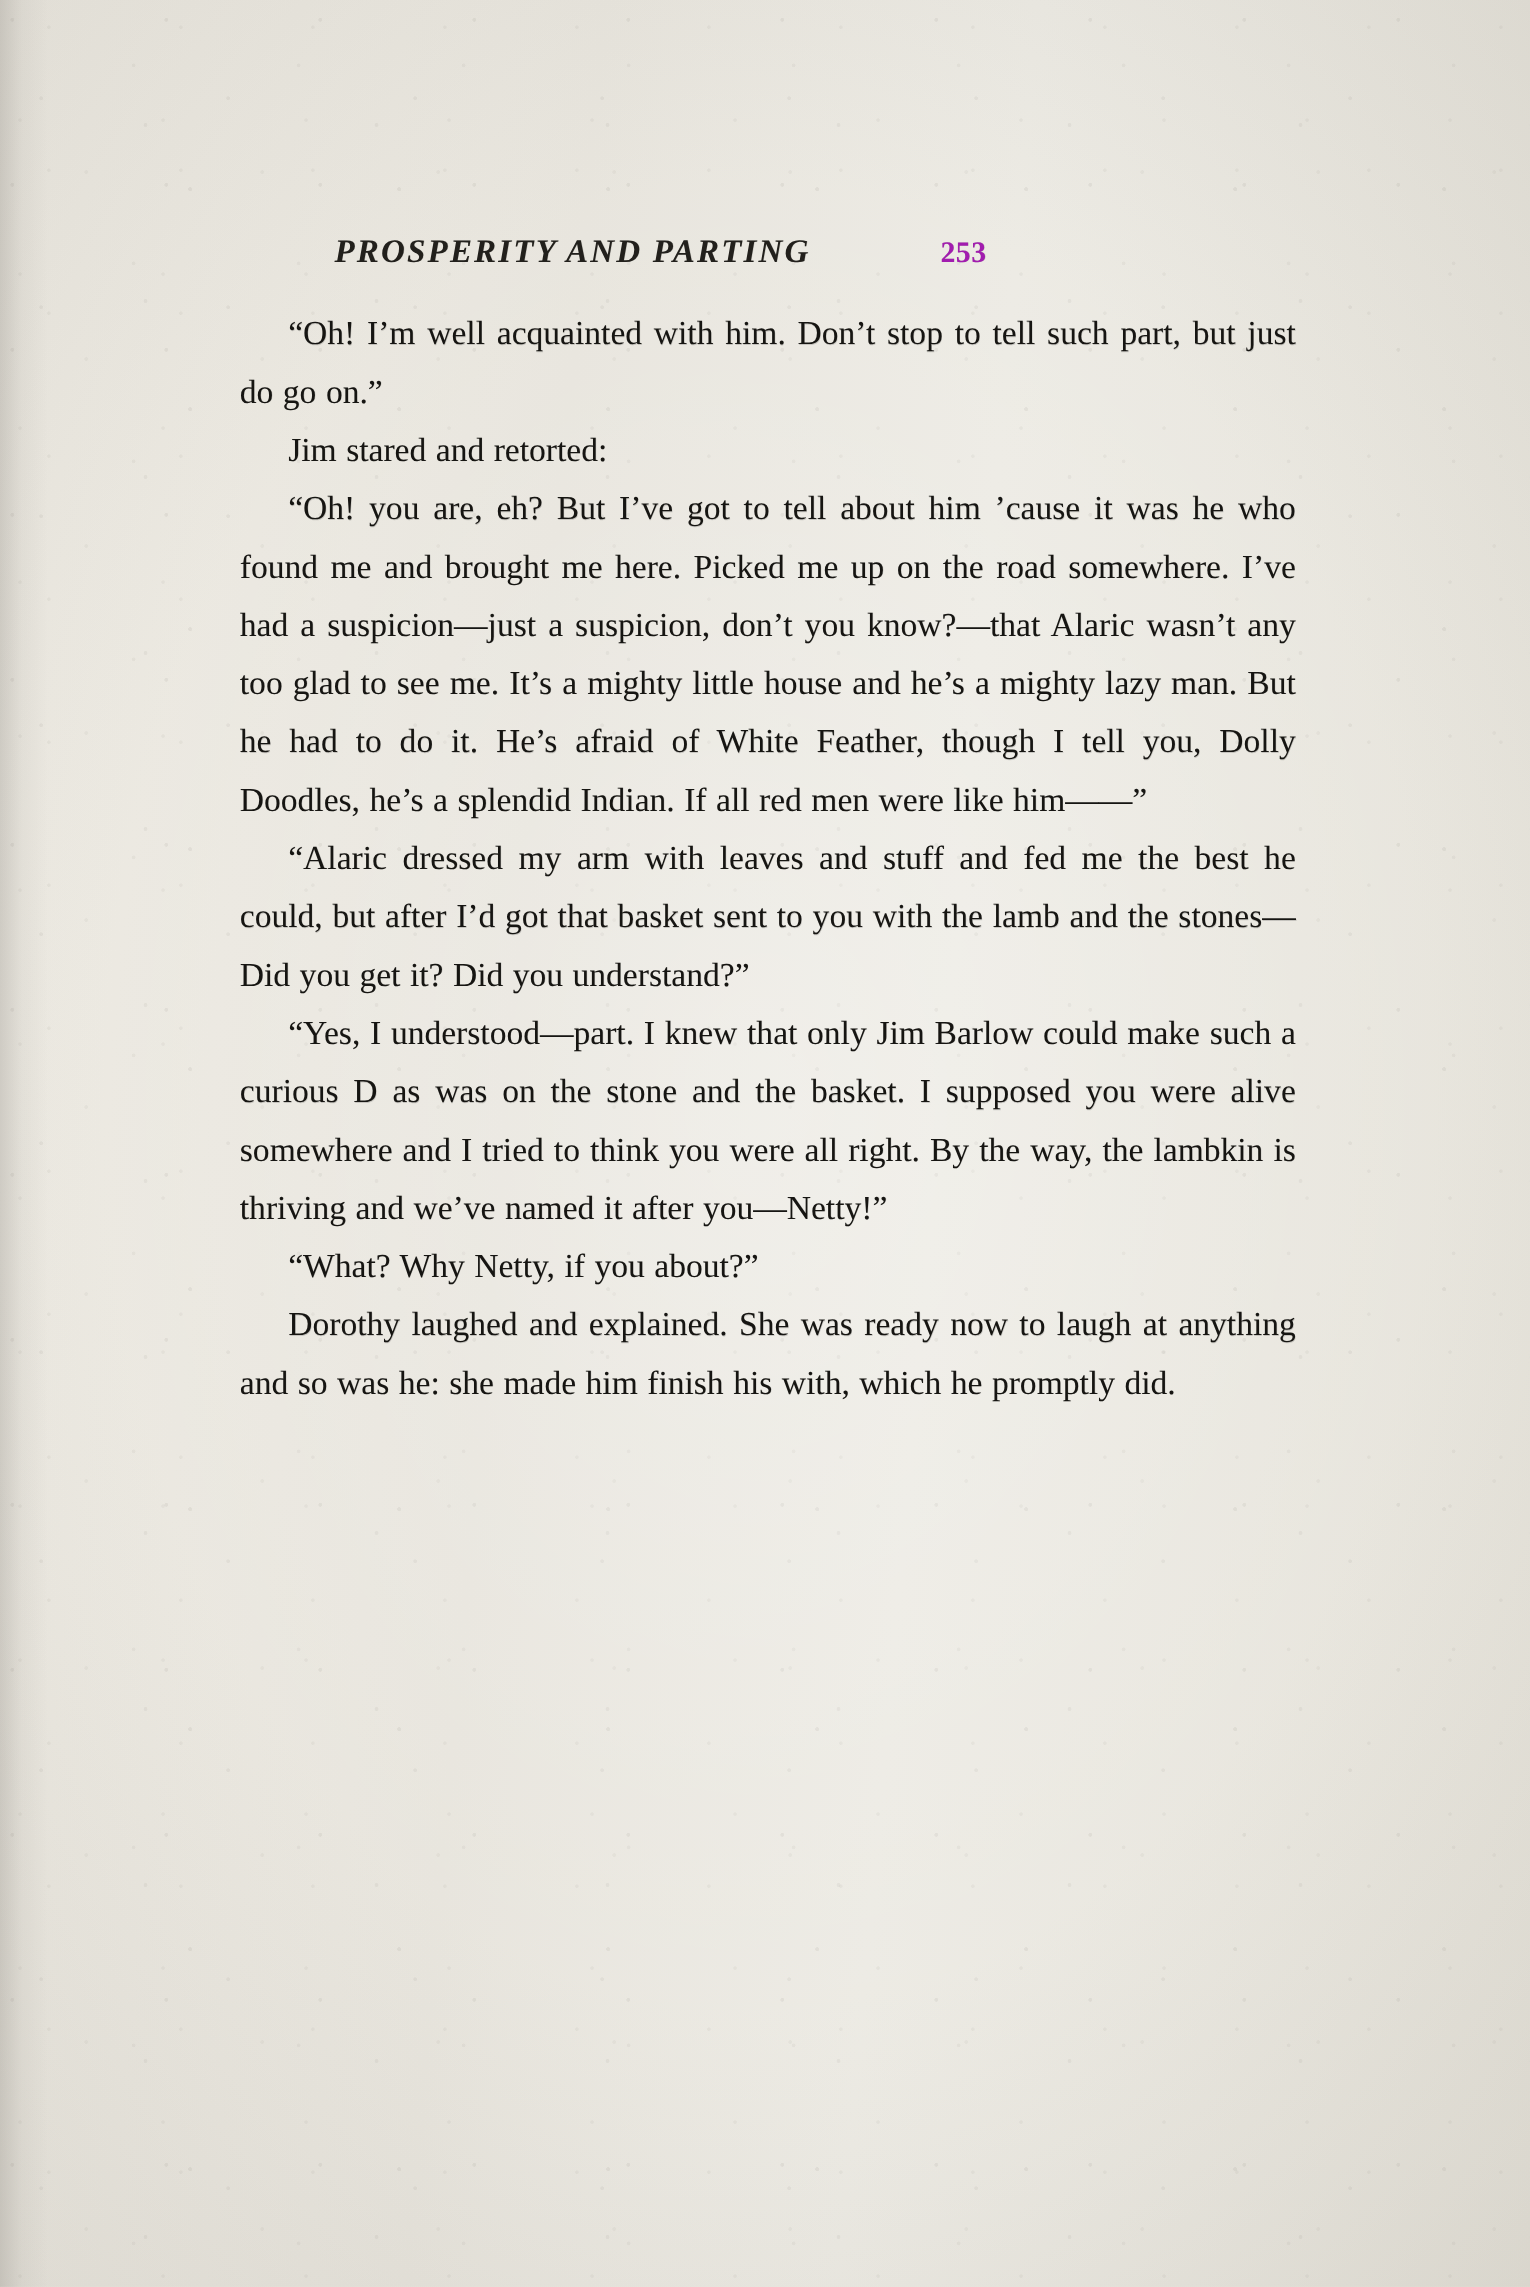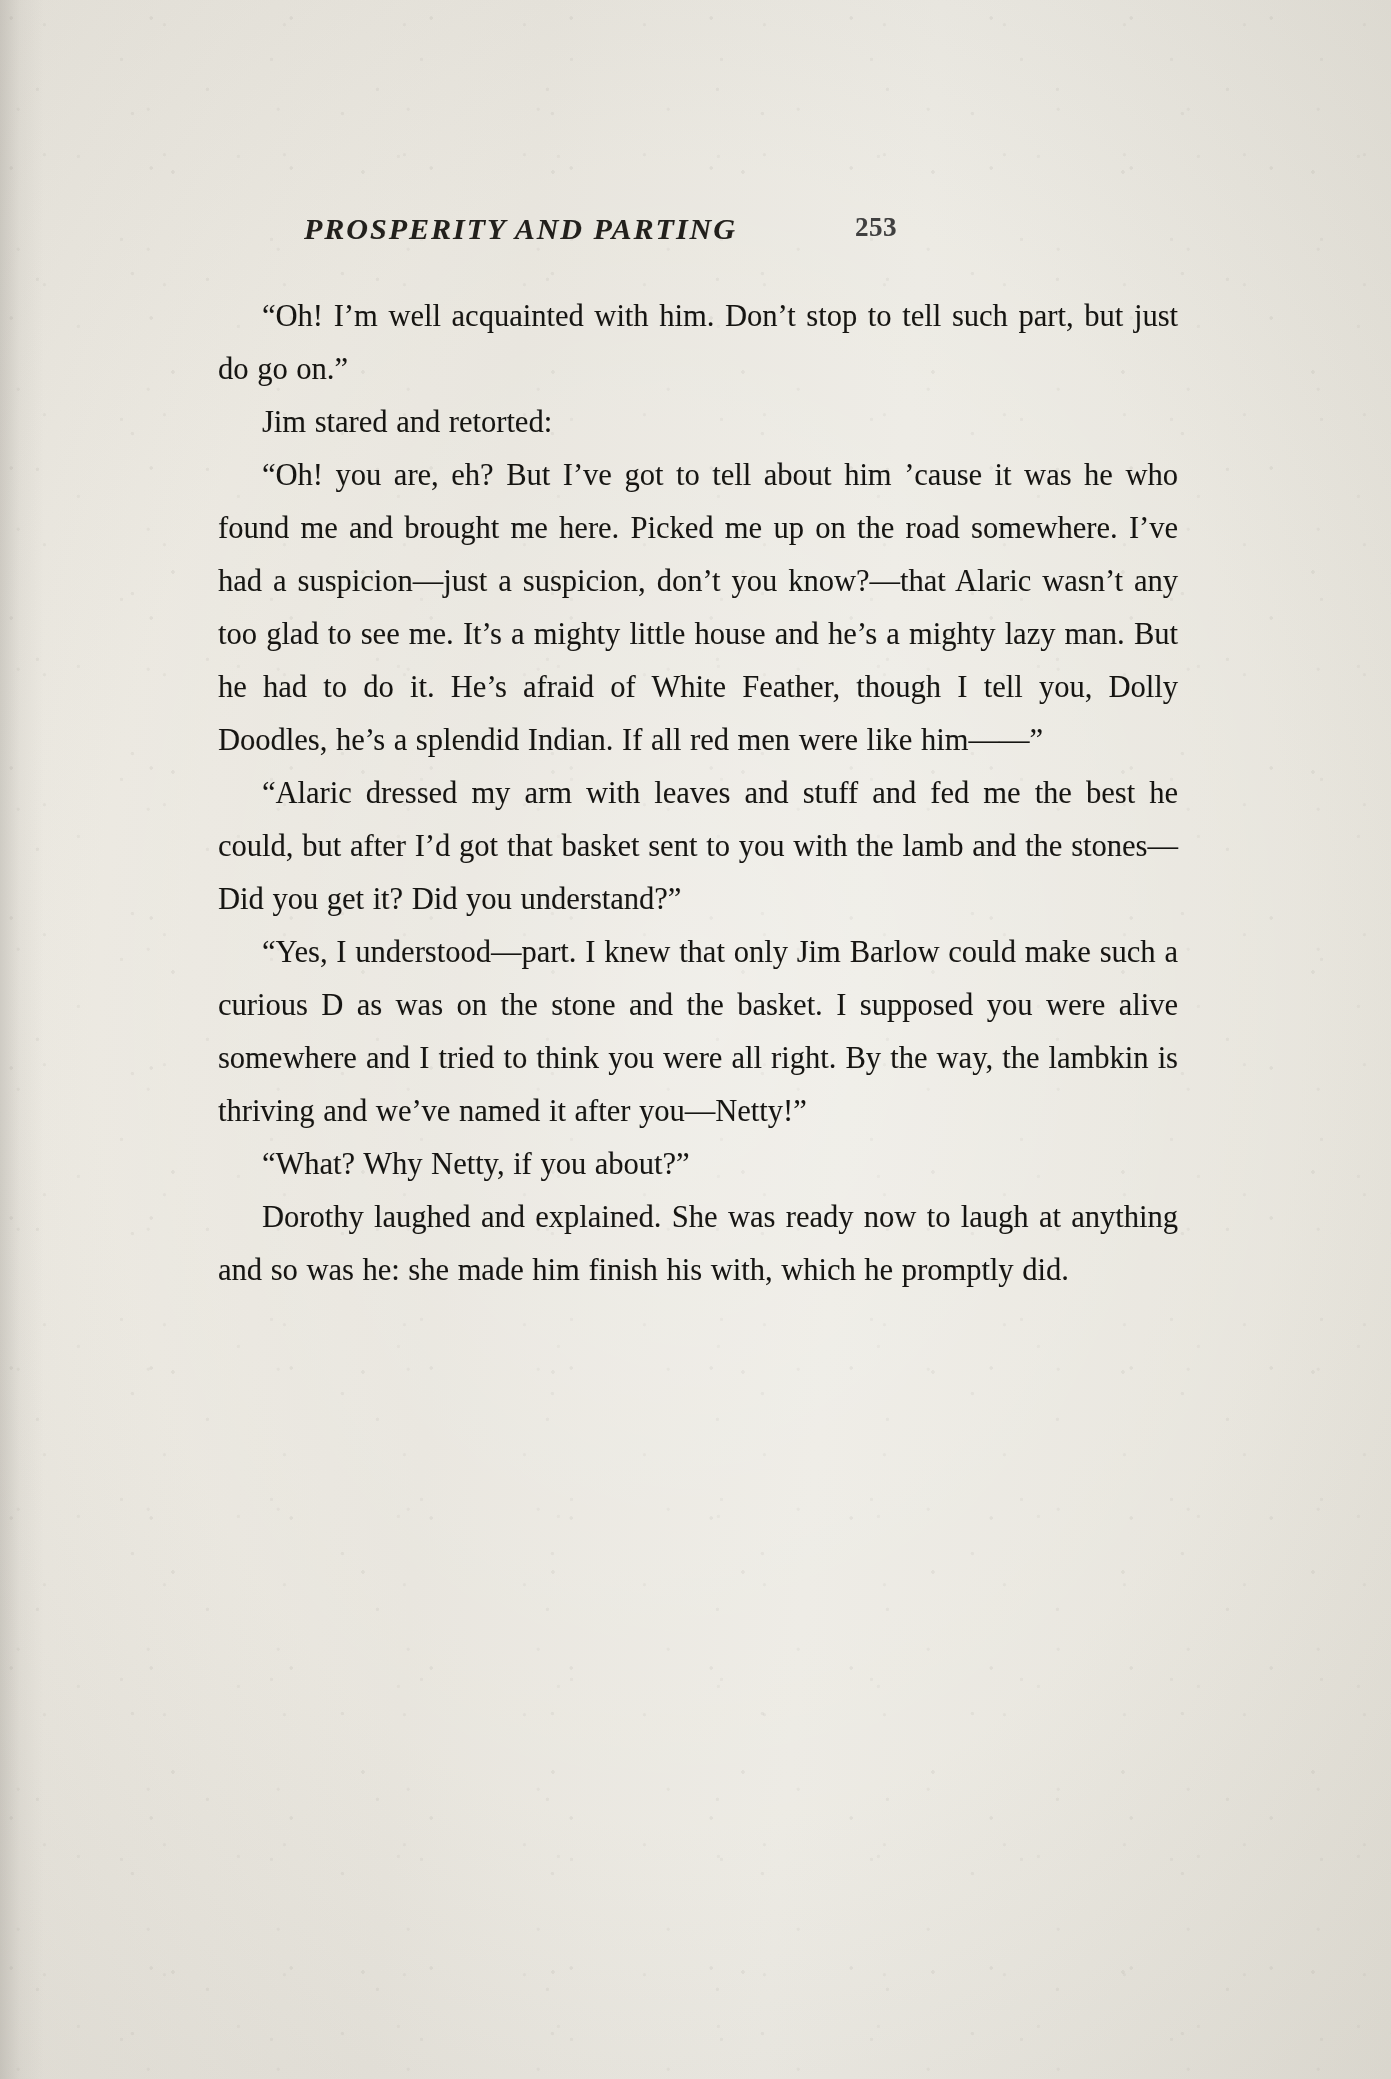--- a/index.html
+++ b/index.html
@@ -54,37 +54,37 @@
 
   .content {
     position: absolute;
     left: 218px;
     top: 212px;
     width: 960px;
   }
 
   .running-head {
     display: flex;
-    align-items: flex-start;
+    align-items: center;
     justify-content: flex-start;
-    margin-bottom: 44px;
+    margin-bottom: 31px;
     padding-left: 86px;
   }
   .rh-title {
     font-style: italic;
     font-weight: 700;
     font-size: 30px;
     letter-spacing: 2.0px;
     color: #22201c;
     white-space: nowrap;
   }
   .rh-page {
     font-weight: 700;
     font-size: 27px;
-    color: #404040;
+    color: #a21caf;
     margin-left: 118px;
     letter-spacing: 0.5px;
   }
 
   .body-text p {
     margin: 0;
     font-size: 30.5px;
     line-height: 53px;
     color: #1a1916;
     text-align: justify;

